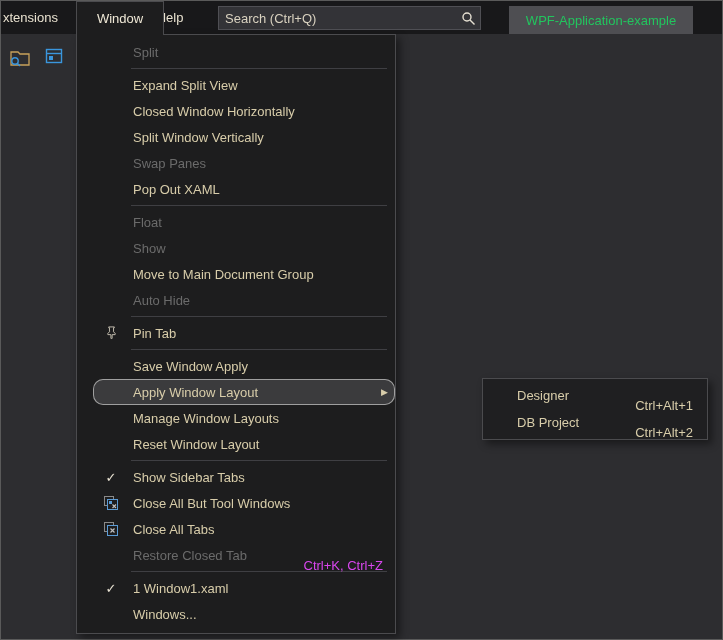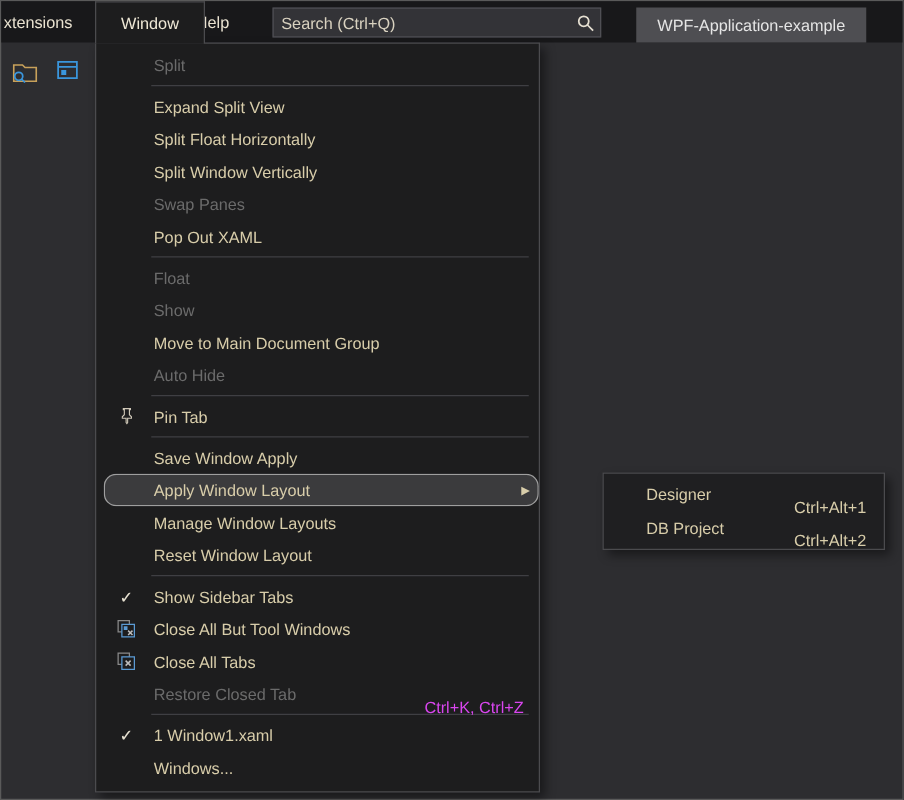--- a/index.html
+++ b/index.html
@@ -40,33 +40,33 @@
   }
   .searchbox input {
     flex:1; height:100%; background:transparent; border:none; outline:none;
     color:#e5e5e5; font-family:"Liberation Sans", sans-serif; font-size:13px;
     padding:0 6px;
   }
   .searchbox input::placeholder { color:#d9d2c0; opacity:1; }
   .search-icon { width:24px; display:flex; align-items:center; justify-content:center; cursor:pointer; }
   .project-btn {
     position:absolute; left:508px; top:5px; width:184px; height:28px;
-    background:#4e4e52; color:#e5e5e5;
+    background:#4e4e52; color:#22c55e;
     display:flex; align-items:center; justify-content:center;
     cursor:default;
   }
   
   .tool-icon { position:absolute; top:47px; width:24px; height:20px; cursor:pointer; }
   .tool-icon-1 { left:8px; }
   .tool-icon-2 { left:44px; }
   
   .dropdown {
-    position:absolute; left:75px; top:33px; width:356px;
+    position:absolute; left:75px; top:33px; width:320px;
     background:#1d1d1e; border:1px solid #4b4b4e;
-    padding:4px 0 6px 6px;
+    padding:4px 0 6px 16px;
     box-shadow:4px 4px 8px rgba(0,0,0,0.45);
     z-index:2;
   }
   .menu-item {
     position:relative; height:26px;
     display:flex; align-items:center;
     padding-left:40px; padding-right:12px;
     color:#d8cdaa; cursor:default; white-space:nowrap;
   }
   .menu-item.disabled { color:#6b6b6b; }
@@ -153,21 +153,21 @@
     </div>
 
     <div class="separator"></div>
 
     <div class="menu-item">
       <span class="gutter"></span>
       <span>Expand Split View</span>
     </div>
     <div class="menu-item">
       <span class="gutter"></span>
-      <span>Split Float Horizontally</span>
+      <span>Closed Window Horizontally</span>
     </div>
     <div class="menu-item">
       <span class="gutter"></span>
       <span>Split Window Vertically</span>
     </div>
     <div class="menu-item disabled">
       <span class="gutter"></span>
       <span>Swap Panes</span>
     </div>
     <div class="menu-item">

